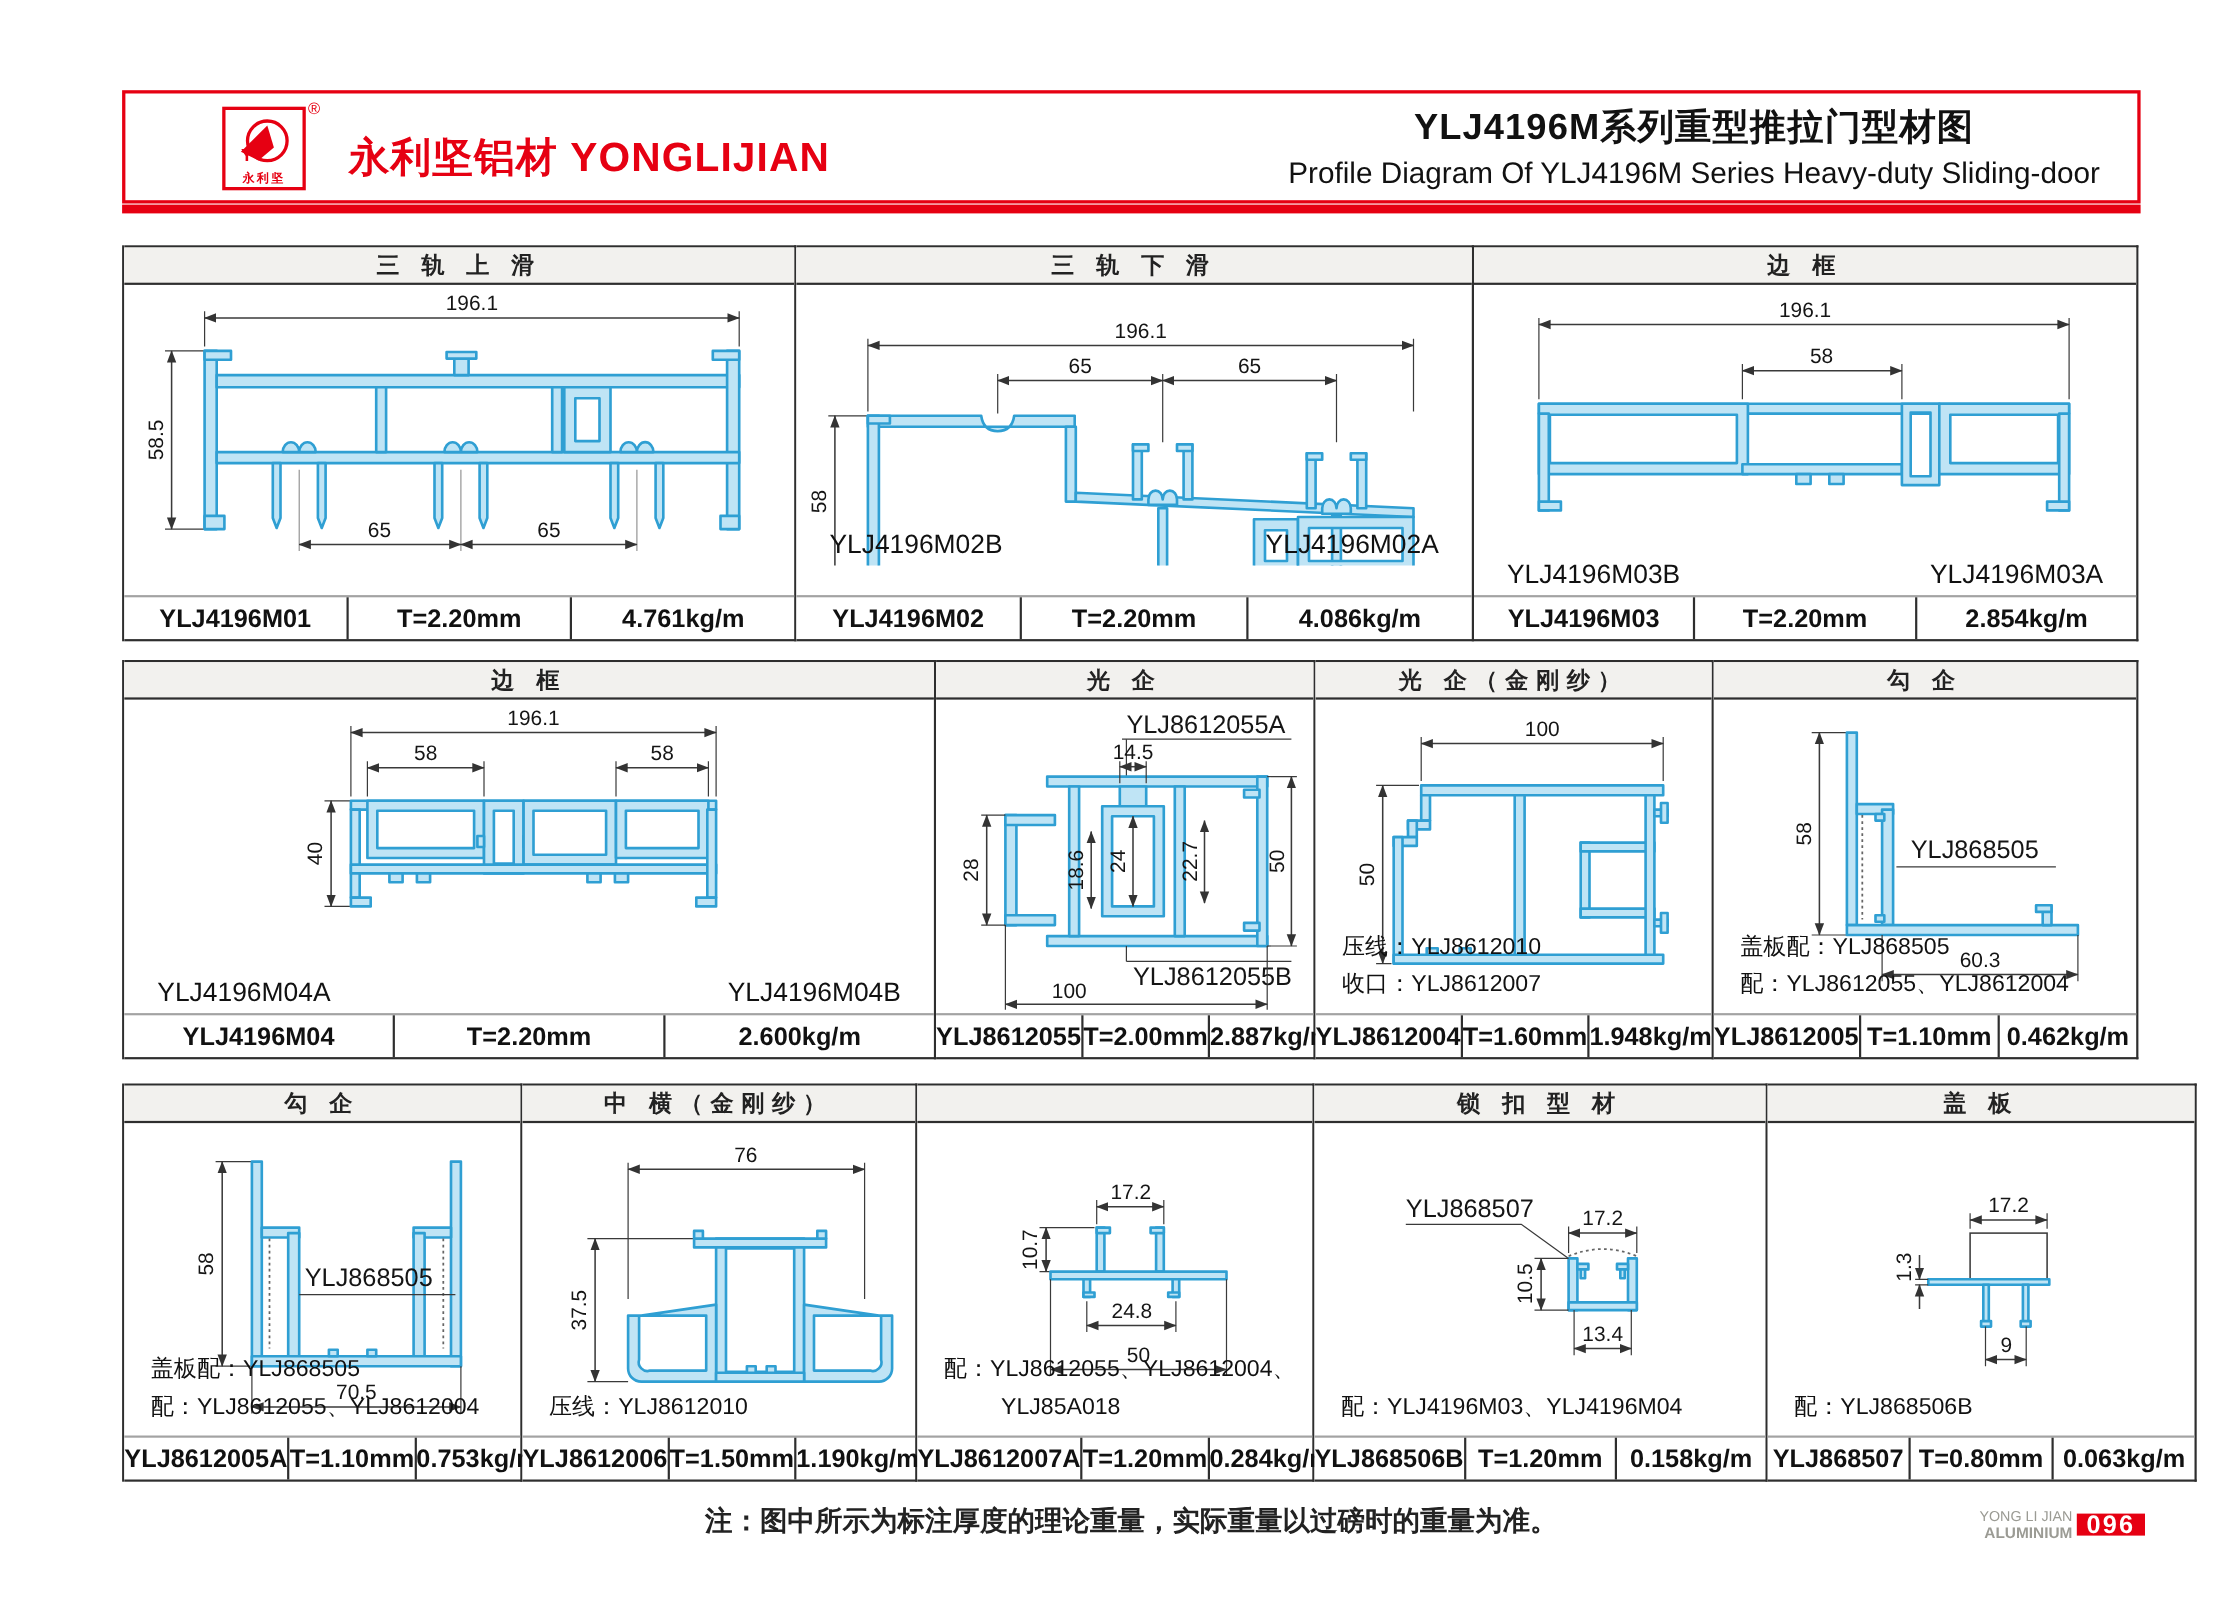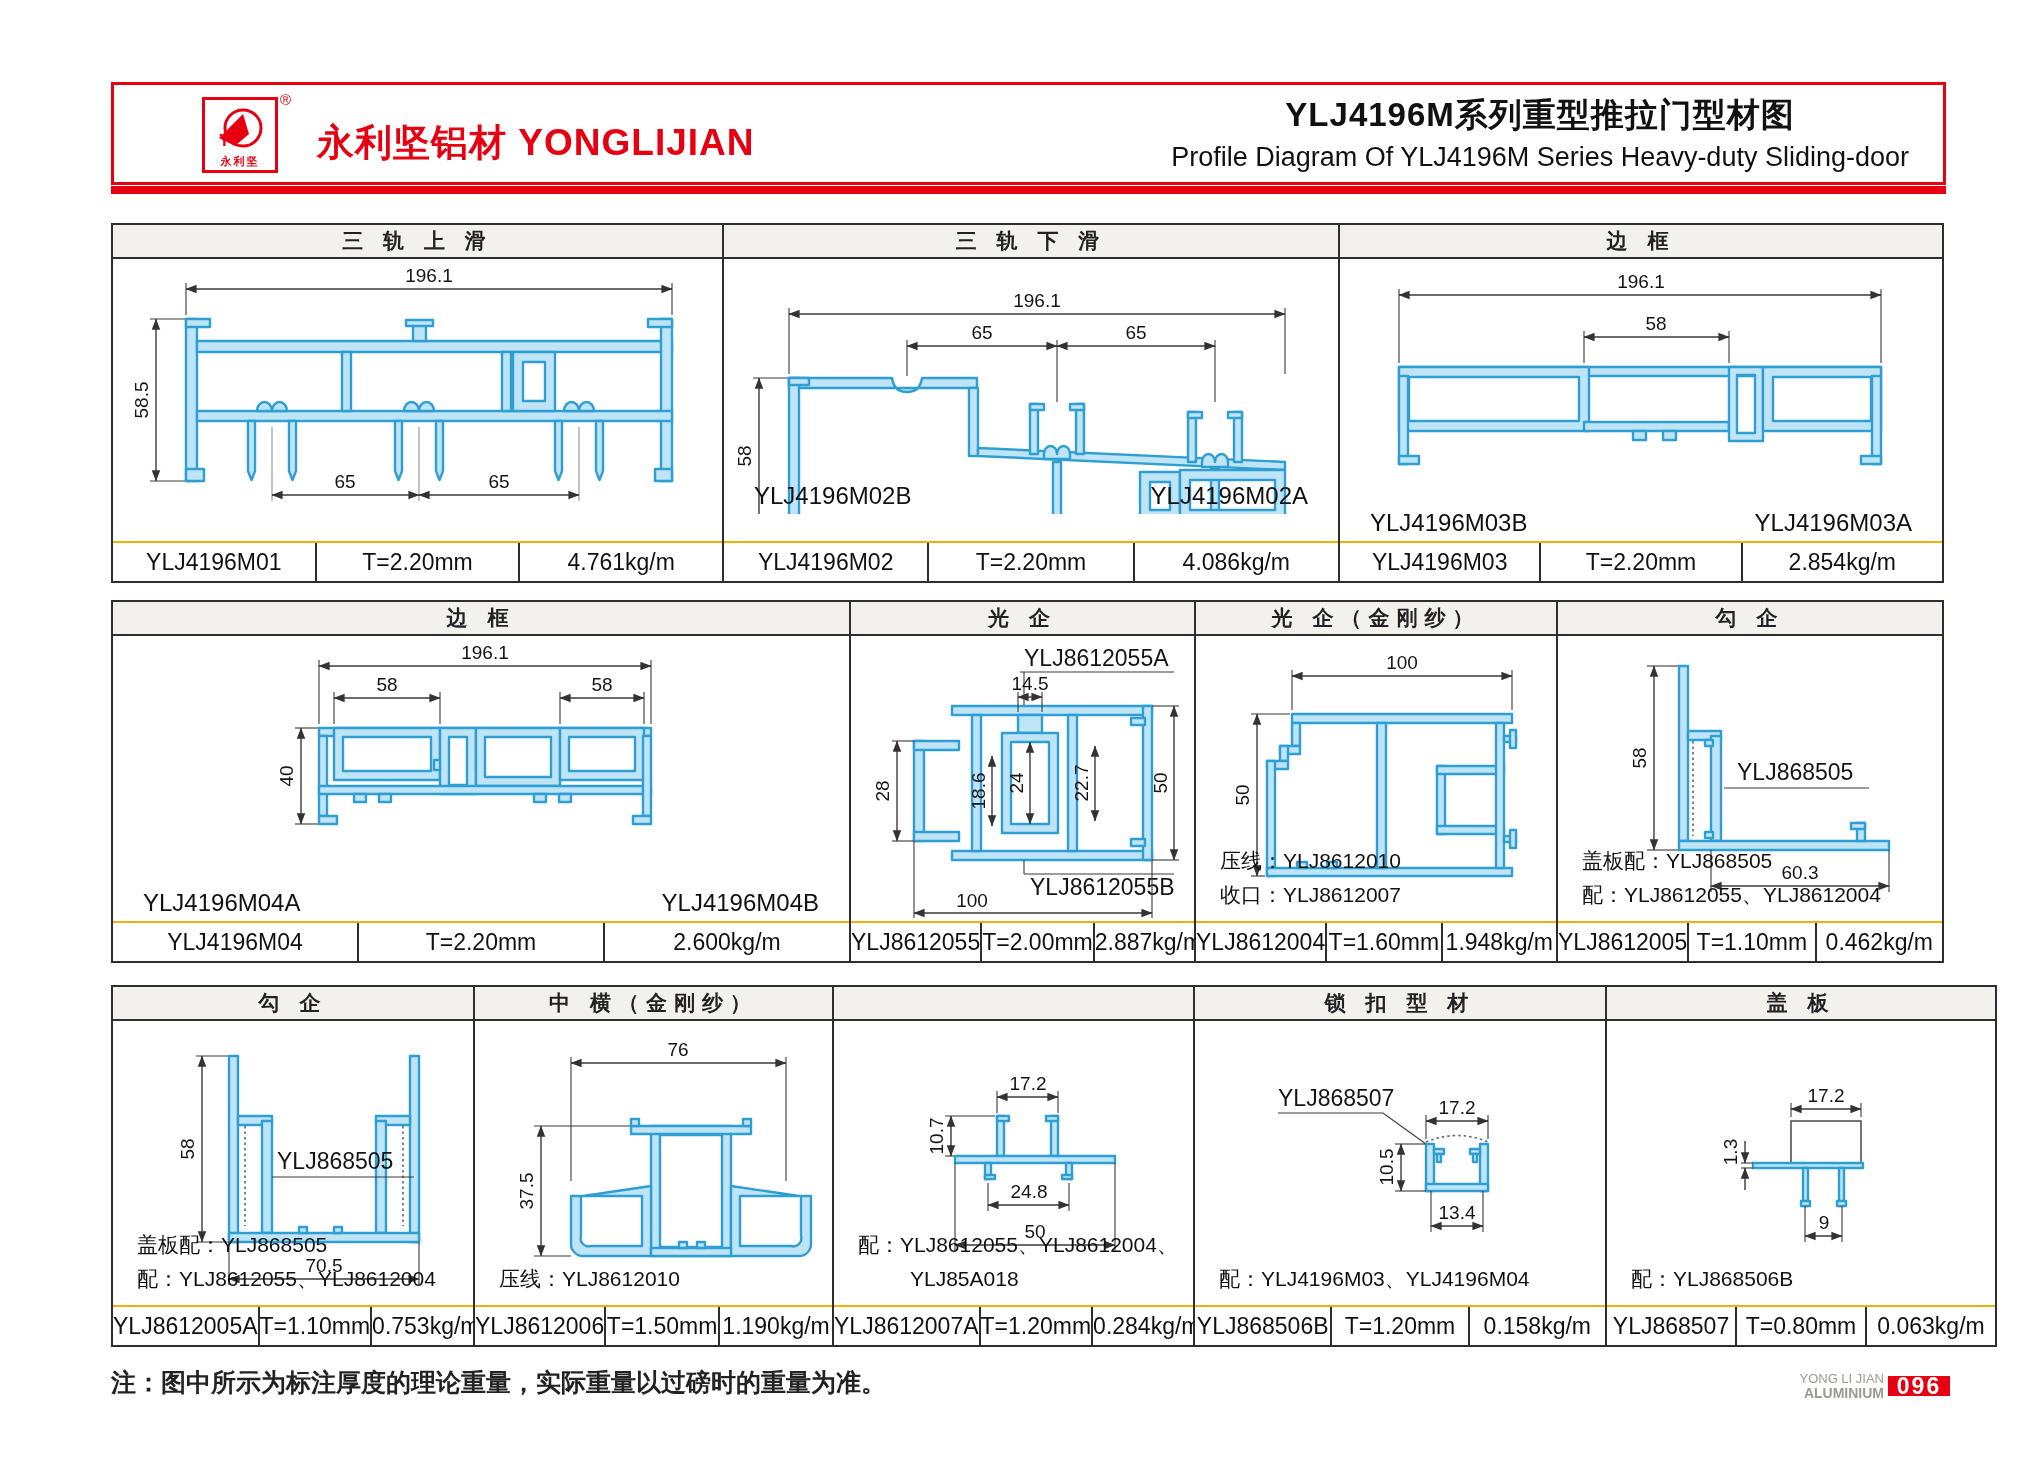--- a/index.html
+++ b/index.html
@@ -16,35 +16,35 @@
   .title-cn{font-size:33px;font-weight:bold;color:#111;letter-spacing:1px;}
   .title-en{font-size:27px;color:#111;margin-top:4px;}
   
   .row{position:absolute;display:flex;border-left:2px solid #2e2e2e;box-sizing:border-box;}
   .panel{border-right:2px solid #2e2e2e;border-top:2px solid #2e2e2e;border-bottom:2px solid #2e2e2e;box-sizing:border-box;display:flex;flex-direction:column;background:#fff;}
   .p-head{height:34px;background:#f2f1ee;border-bottom:2px solid #2e2e2e;box-sizing:border-box;display:flex;align-items:center;justify-content:center;font-size:21px;font-weight:bold;letter-spacing:7px;color:#222;}
   .p-body{flex:1;position:relative;overflow:hidden;}
   .p-labels{position:absolute;left:0;right:0;bottom:4px;display:flex;justify-content:space-between;padding:0 30px;font-size:24px;color:#111;}
   .p-notes{position:absolute;left:24px;bottom:8px;font-size:21px;color:#111;line-height:1.65;}
   .p-notes .indent{padding-left:52px;}
-  .p-table{height:40px;border-top:2px solid #eab308;box-sizing:border-box;display:flex;}
+  .p-table{height:40px;border-top:2px solid #a3a3a3;box-sizing:border-box;display:flex;font-weight:bold;}
   .p-table .cell{flex:1;display:flex;align-items:center;justify-content:center;font-size:23px;color:#111;border-left:2px solid #2e2e2e;}
   .p-table .cell:first-child{border-left:none;}
   svg{display:block;margin:0 auto;}
   .pf{fill:#bfe4f5;stroke:#2f9fd3;stroke-width:2.4;stroke-linejoin:round;}
   .pfe{fill-rule:evenodd;}
   .dl{stroke:#3a3a3a;stroke-width:1.4;fill:none;}
   .ext{stroke:#3a3a3a;stroke-width:1.1;fill:none;}
   .thin{stroke:#8a8a8a;stroke-width:1;fill:none;}
   .dt{font-size:19px;fill:#151515;}
   .lbt{font-size:23px;fill:#151515;}
   .dot{stroke:#666;stroke-width:1.6;stroke-dasharray:2.5 3;fill:none;}
   .box-outline{fill:none;stroke:#3a3a3a;stroke-width:1.4;}
   
-  .note{position:absolute;left:111px;top:1366px;width:1835px;text-align:left;font-size:25px;font-weight:bold;color:#222;}
+  .note{position:absolute;left:111px;top:1366px;width:1835px;text-align:center;font-size:25px;font-weight:bold;color:#222;}
   .badge{position:absolute;top:1372px;right:77px;display:flex;align-items:center;}
   .badge-txt{text-align:right;color:#9b9b94;line-height:1.05;margin-right:4px;}
   .badge-l1{font-size:13px;}
   .badge-l2{font-size:14px;font-weight:bold;}
   .badge-num{background:#e60012;color:#fff;font-size:23px;font-weight:bold;width:62px;height:20px;display:flex;align-items:center;justify-content:center;letter-spacing:2px;}
 </style>
 </head>
 <body>
 
 <svg width="0" height="0" style="position:absolute">

